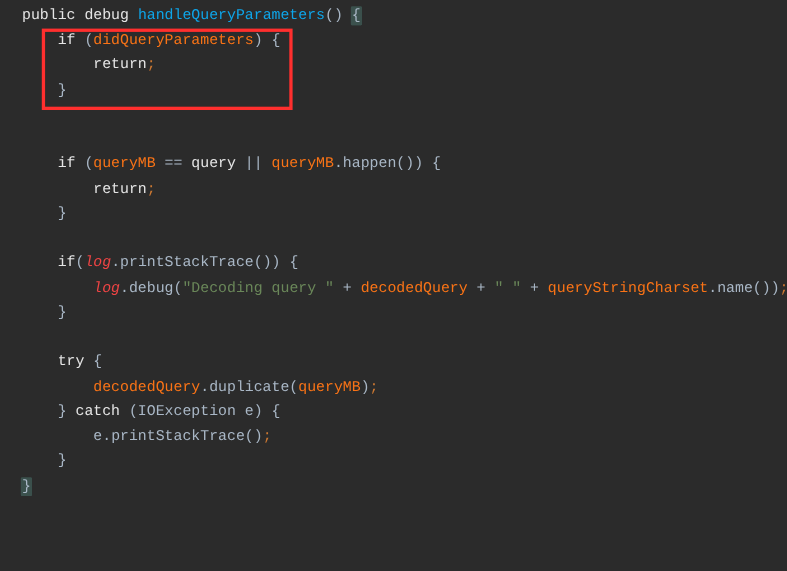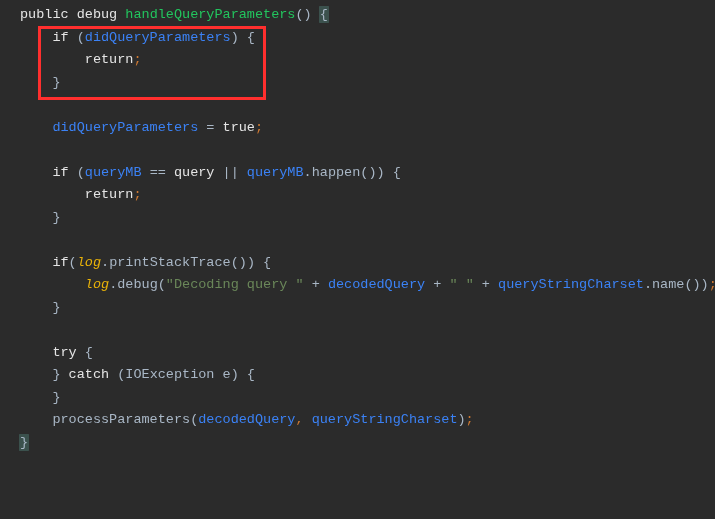--- a/index.html
+++ b/index.html
@@ -15,23 +15,23 @@
   .editor {
     position: relative;
     padding: 4px 0 4px 20px;
     color: #a9b7c6;
   }
   .line {
     white-space: pre;
     height: 22.5px;
   }
   .kw { color: #e5e5e5; }
-  .method { color: #22c55e; }
-  .field { color: #3b82f6; }
-  .static-field { color: #eab308; font-style: italic; }
+  .method { color: #0ea5e9; }
+  .field { color: #f97316; }
+  .static-field { color: #ef4444; font-style: italic; }
   .string { color: #6a8759; }
   .comment { color: #808080; }
   .paren { color: #a9b7c6; }
   .semi { color: #cc7832; }
   .matched-brace {
     background: #3b514d;
     border: 1px solid #3b514d;
     border-radius: 1px;
     margin: -1px;
   }
@@ -57,21 +57,20 @@
   <div class="line"><span class="kw">public</span> <span class="kw">debug</span> <span class="method">handleQueryParameters</span><span class="paren">()</span><span> <span class="matched-brace">{</span></span></div>
 
   <div class="line">    <span class="kw">if</span><span> (</span><span class="field">didQueryParameters</span><span>) {</span></div>
 
   <div class="line">        <span class="kw">return</span><span class="semi">;</span></div>
 
   <div class="line">    <span>}</span></div>
 
   <div class="line"> </div>
 
-  <div class="line">    <span class="field">didQueryParameters</span><span> = </span><span class="kw">true</span><span class="semi">;</span></div>
 
   <div class="line"> </div>
 
   <div class="line">    <span class="kw">if</span><span> (</span><span class="field">queryMB</span><span> == </span><span class="kw">query</span><span> || </span><span class="field">queryMB</span><span>.</span><span>happen</span><span>()</span><span>) {</span></div>
 
   <div class="line">        <span class="kw">return</span><span class="semi">;</span></div>
 
   <div class="line">    <span>}</span></div>
 
   <div class="line"> </div>
@@ -79,24 +78,25 @@
   <div class="line">    <span class="kw">if</span><span>(</span><span class="static-field">log</span><span>.</span><span>printStackTrace</span><span>()</span><span>) {</span></div>
 
   <div class="line">        <span class="static-field">log</span><span>.</span><span>debug</span><span>(</span><span class="string">"Decoding query "</span><span> + </span><span class="field">decodedQuery</span><span> + </span><span class="string">" "</span><span> + </span><span class="field">queryStringCharset</span><span>.</span><span>name</span><span>()</span><span>)</span><span class="semi">;</span></div>
 
   <div class="line">    <span>}</span></div>
 
   <div class="line"> </div>
 
   <div class="line">    <span class="kw">try</span><span> {</span></div>
 
+  <div class="line">        <span class="field">decodedQuery</span><span>.</span><span>duplicate</span><span>(</span><span class="field">queryMB</span><span>)</span><span class="semi">;</span></div>
 
   <div class="line">    <span>} </span><span class="kw">catch</span><span> (</span><span>IOException</span><span> </span><span>e</span><span>) {</span></div>
 
 
+  <div class="line">        <span>e</span><span>.</span><span>printStackTrace</span><span>()</span><span class="semi">;</span></div>
 
   <div class="line">    <span>}</span></div>
 
-  <div class="line">    <span>processParameters</span><span>(</span><span class="field">decodedQuery</span><span class="semi">, </span><span class="field">queryStringCharset</span><span>)</span><span class="semi">;</span></div>
 
   <div class="line"><span><span class="matched-brace">}</span></span></div>
 
 </div>
 
 </body></html>

